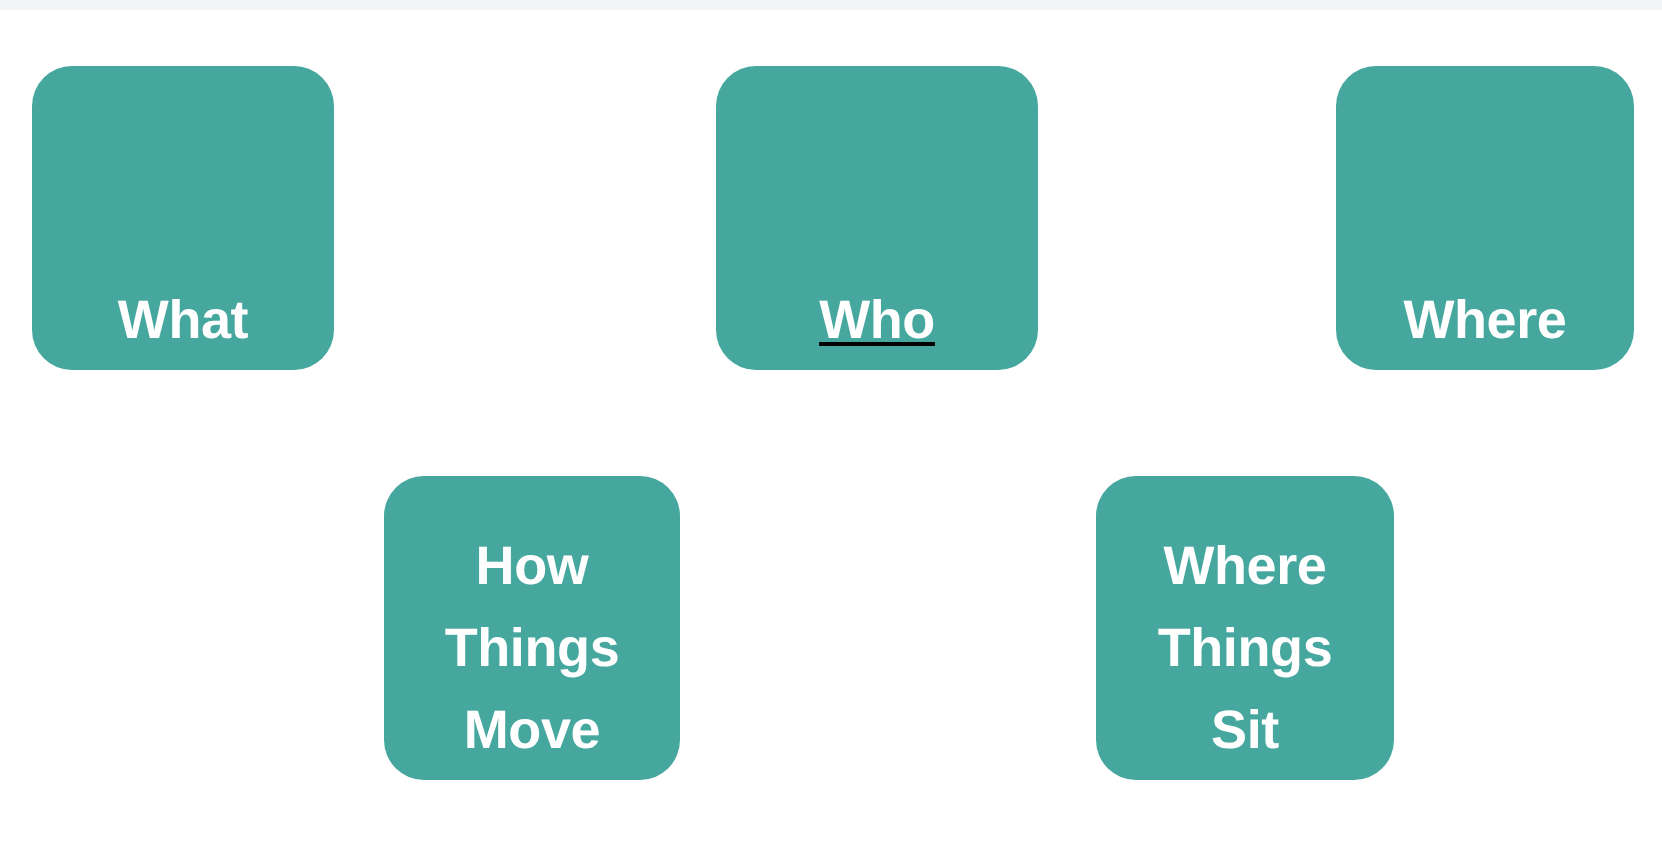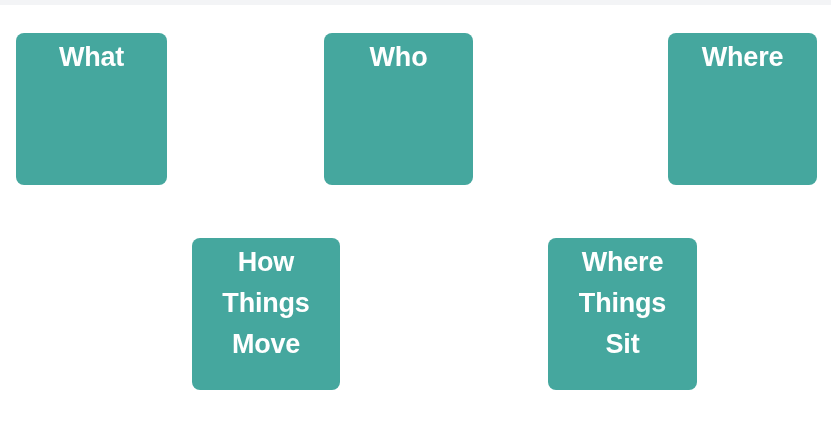--- a/index.html
+++ b/index.html
@@ -28,23 +28,23 @@
     top: 0;
     width: 831px;
     height: 5px;
     background: #f3f4f6;
   }
 
   .card {
     position: absolute;
     box-sizing: border-box;
     display: flex;
-    align-items: flex-start;
+    align-items: flex-end;
     justify-content: center;
-    border-radius: 8px;
+    border-radius: 20px;
     background: #45a79e;
     padding: 4px 8px;
   }
 
   .card-label {
     color: #ffffff;
     font-family: "Liberation Sans", sans-serif;
     font-size: 27px;
     font-weight: bold;
     line-height: 41px;
@@ -58,21 +58,21 @@
 <body>
 
 <div id="stage">
 
   <div id="top-strip"></div>
 
   <div class="card" style="left:16px; top:33px; width:151px; height:152px;">
     <div class="card-label">What</div>
   </div>
 
-  <div class="card" style="left:324px; top:33px; width:149px; height:152px;">
+  <div class="card" style="left:358px; top:33px; width:161px; height:152px;text-decoration:underline;">
     <div class="card-label">Who</div>
   </div>
 
   <div class="card" style="left:668px; top:33px; width:149px; height:152px;">
     <div class="card-label">Where</div>
   </div>
 
   <div class="card" style="left:180px; top:238px; width:148px; height:152px;margin-left:12px;">
     <div class="card-label">How
 Things

